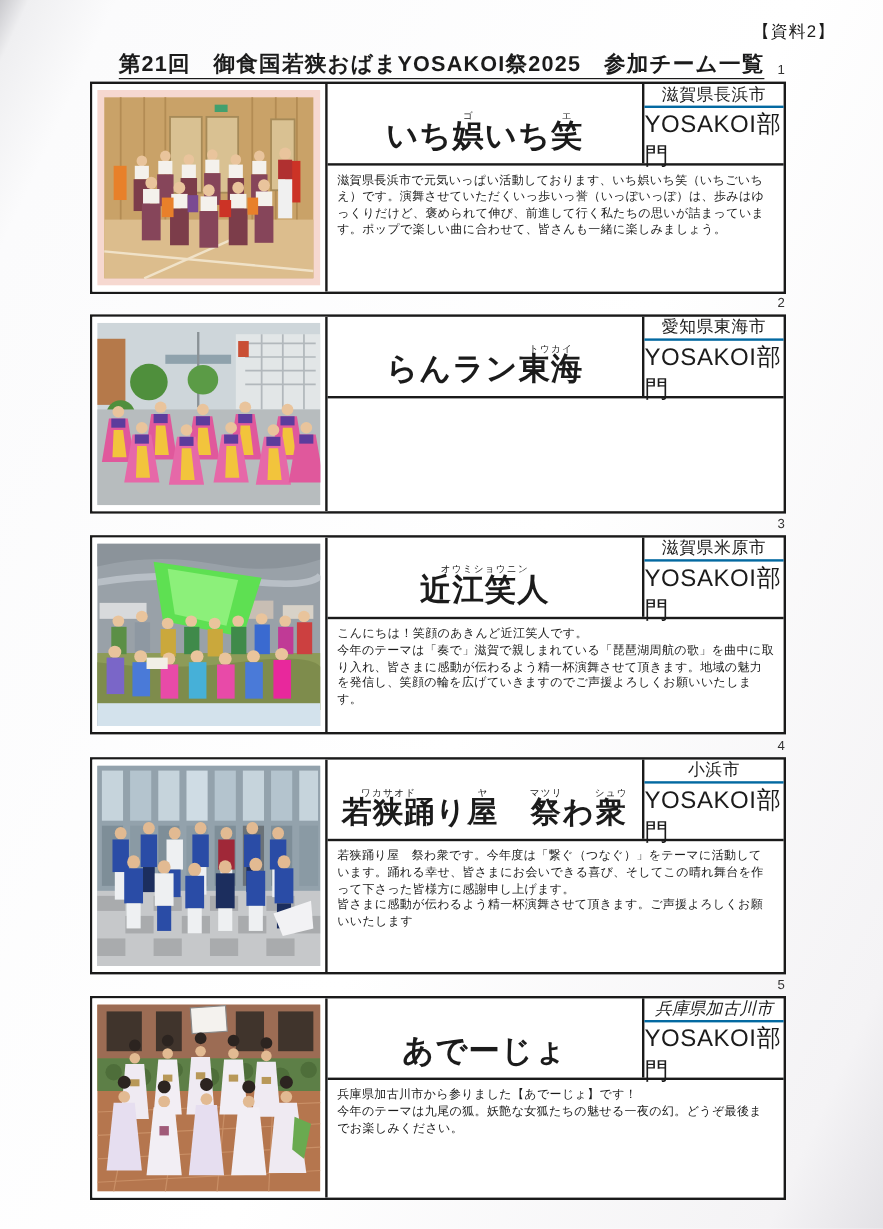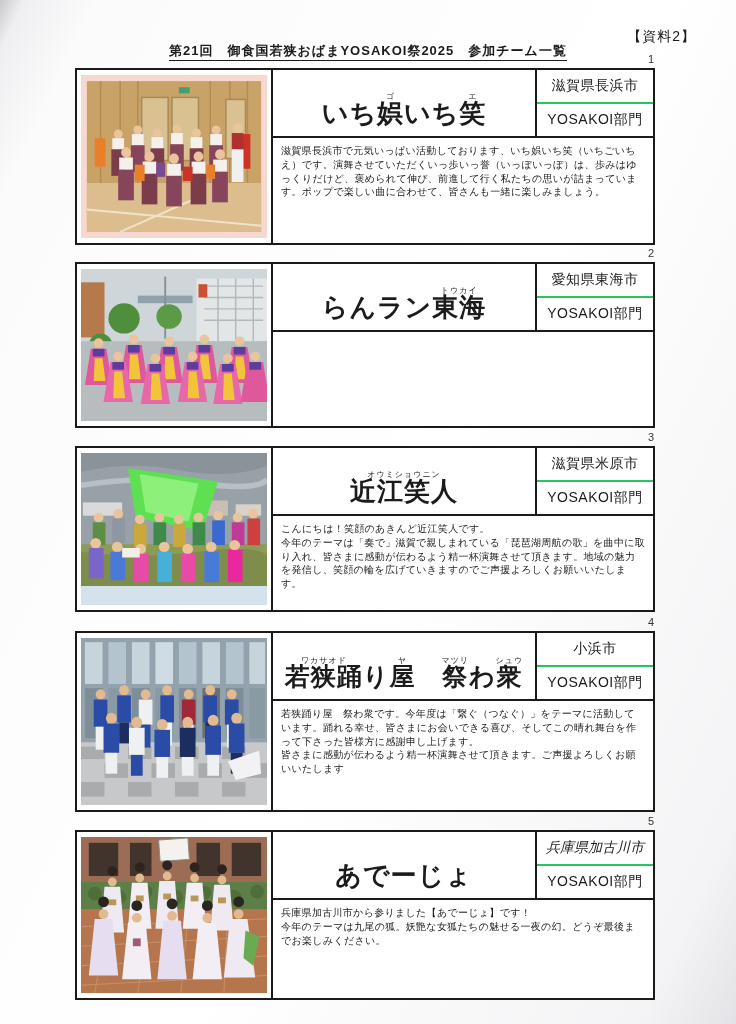--- a/index.html
+++ b/index.html
@@ -3,36 +3,36 @@
 <meta charset="utf-8">
 <style>
   html,body{margin:0;padding:0;}
   body{
     width:736px;height:1024px;position:relative;overflow:hidden;
     font-family:"Liberation Sans","DejaVu Sans",sans-serif;
     background:linear-gradient(115deg,#c9c9cd 0%,#efeff1 2%,#fbfbfc 8%,#ffffff 55%,#f4f3f5 92%,#e3e2e6 100%);
     color:#1b1b1b;
   }
   .page{position:absolute;inset:0;}
-  .doc-label{position:absolute;top:28px;right:40px;font-size:14px;letter-spacing:1px;}
+  .doc-label{position:absolute;top:18px;right:40px;font-size:14px;letter-spacing:1px;}
   .page-title{position:absolute;top:41px;left:0;width:100%;text-align:center;}
-  .page-title span{font-size:13px;font-weight:bold;letter-spacing:1px;border-bottom:1.5px solid #1b1b1b;padding-bottom:2px;}
+  .page-title span{font-size:18px;font-weight:bold;letter-spacing:1px;border-bottom:1.5px solid #1b1b1b;padding-bottom:2px;}
   .block{position:absolute;left:75px;width:580px;}
   .block-number{position:absolute;top:-15px;right:1px;font-size:11px;color:#333;}
   .team-table{display:flex;width:100%;height:100%;border:2px solid #1a1a1a;background:#fff;box-sizing:border-box;}
   .photo-cell{width:196px;border-right:2px solid #1a1a1a;box-sizing:border-box;padding:5px 4px;display:flex;align-items:stretch;background:#fff;}
   .photo-cell svg{width:100%;height:100%;display:block;}
   .right-area{flex:1;display:flex;flex-direction:column;min-width:0;}
   .header-row{display:flex;height:66px;border-bottom:2px solid #1a1a1a;flex:none;}
   .name-cell{flex:1;display:flex;align-items:center;justify-content:center;font-size:26px;font-weight:bold;letter-spacing:1px;padding-top:16px;}
   .name-cell ruby{ruby-align:center;}
   .name-cell rt{font-size:8px;font-weight:normal;letter-spacing:1px;}
   .info-col{width:116px;border-left:2px solid #1a1a1a;display:flex;flex-direction:column;flex:none;}
-  .location-cell{flex:1;border-bottom:2px solid #22c55e;display:flex;align-items:center;justify-content:center;font-size:14px;letter-spacing:0.5px;}
-  .category-cell{flex:1;display:flex;align-items:center;justify-content:center;font-size:14px;letter-spacing:0.5px;}
+  .location-cell{flex:1;border-bottom:2px solid #0369a1;display:flex;align-items:center;justify-content:center;font-size:14px;letter-spacing:0.5px;}
+  .category-cell{flex:1;display:flex;align-items:center;justify-content:center;font-size:20px;letter-spacing:0.5px;}
   .desc-cell{flex:1;padding:6px 8px 4px 8px;font-size:10px;line-height:1.38;white-space:pre-line;letter-spacing:0.3px;overflow:hidden;}
   
   #block-1{top:68px;height:177px;}
   #block-2{top:262px;height:166px;}
   #block-3{top:446px;height:166px;}
   #block-4{top:631px;height:181px;}
   #block-5{top:830px;height:170px;}
 </style>
 </head>
 <body>

